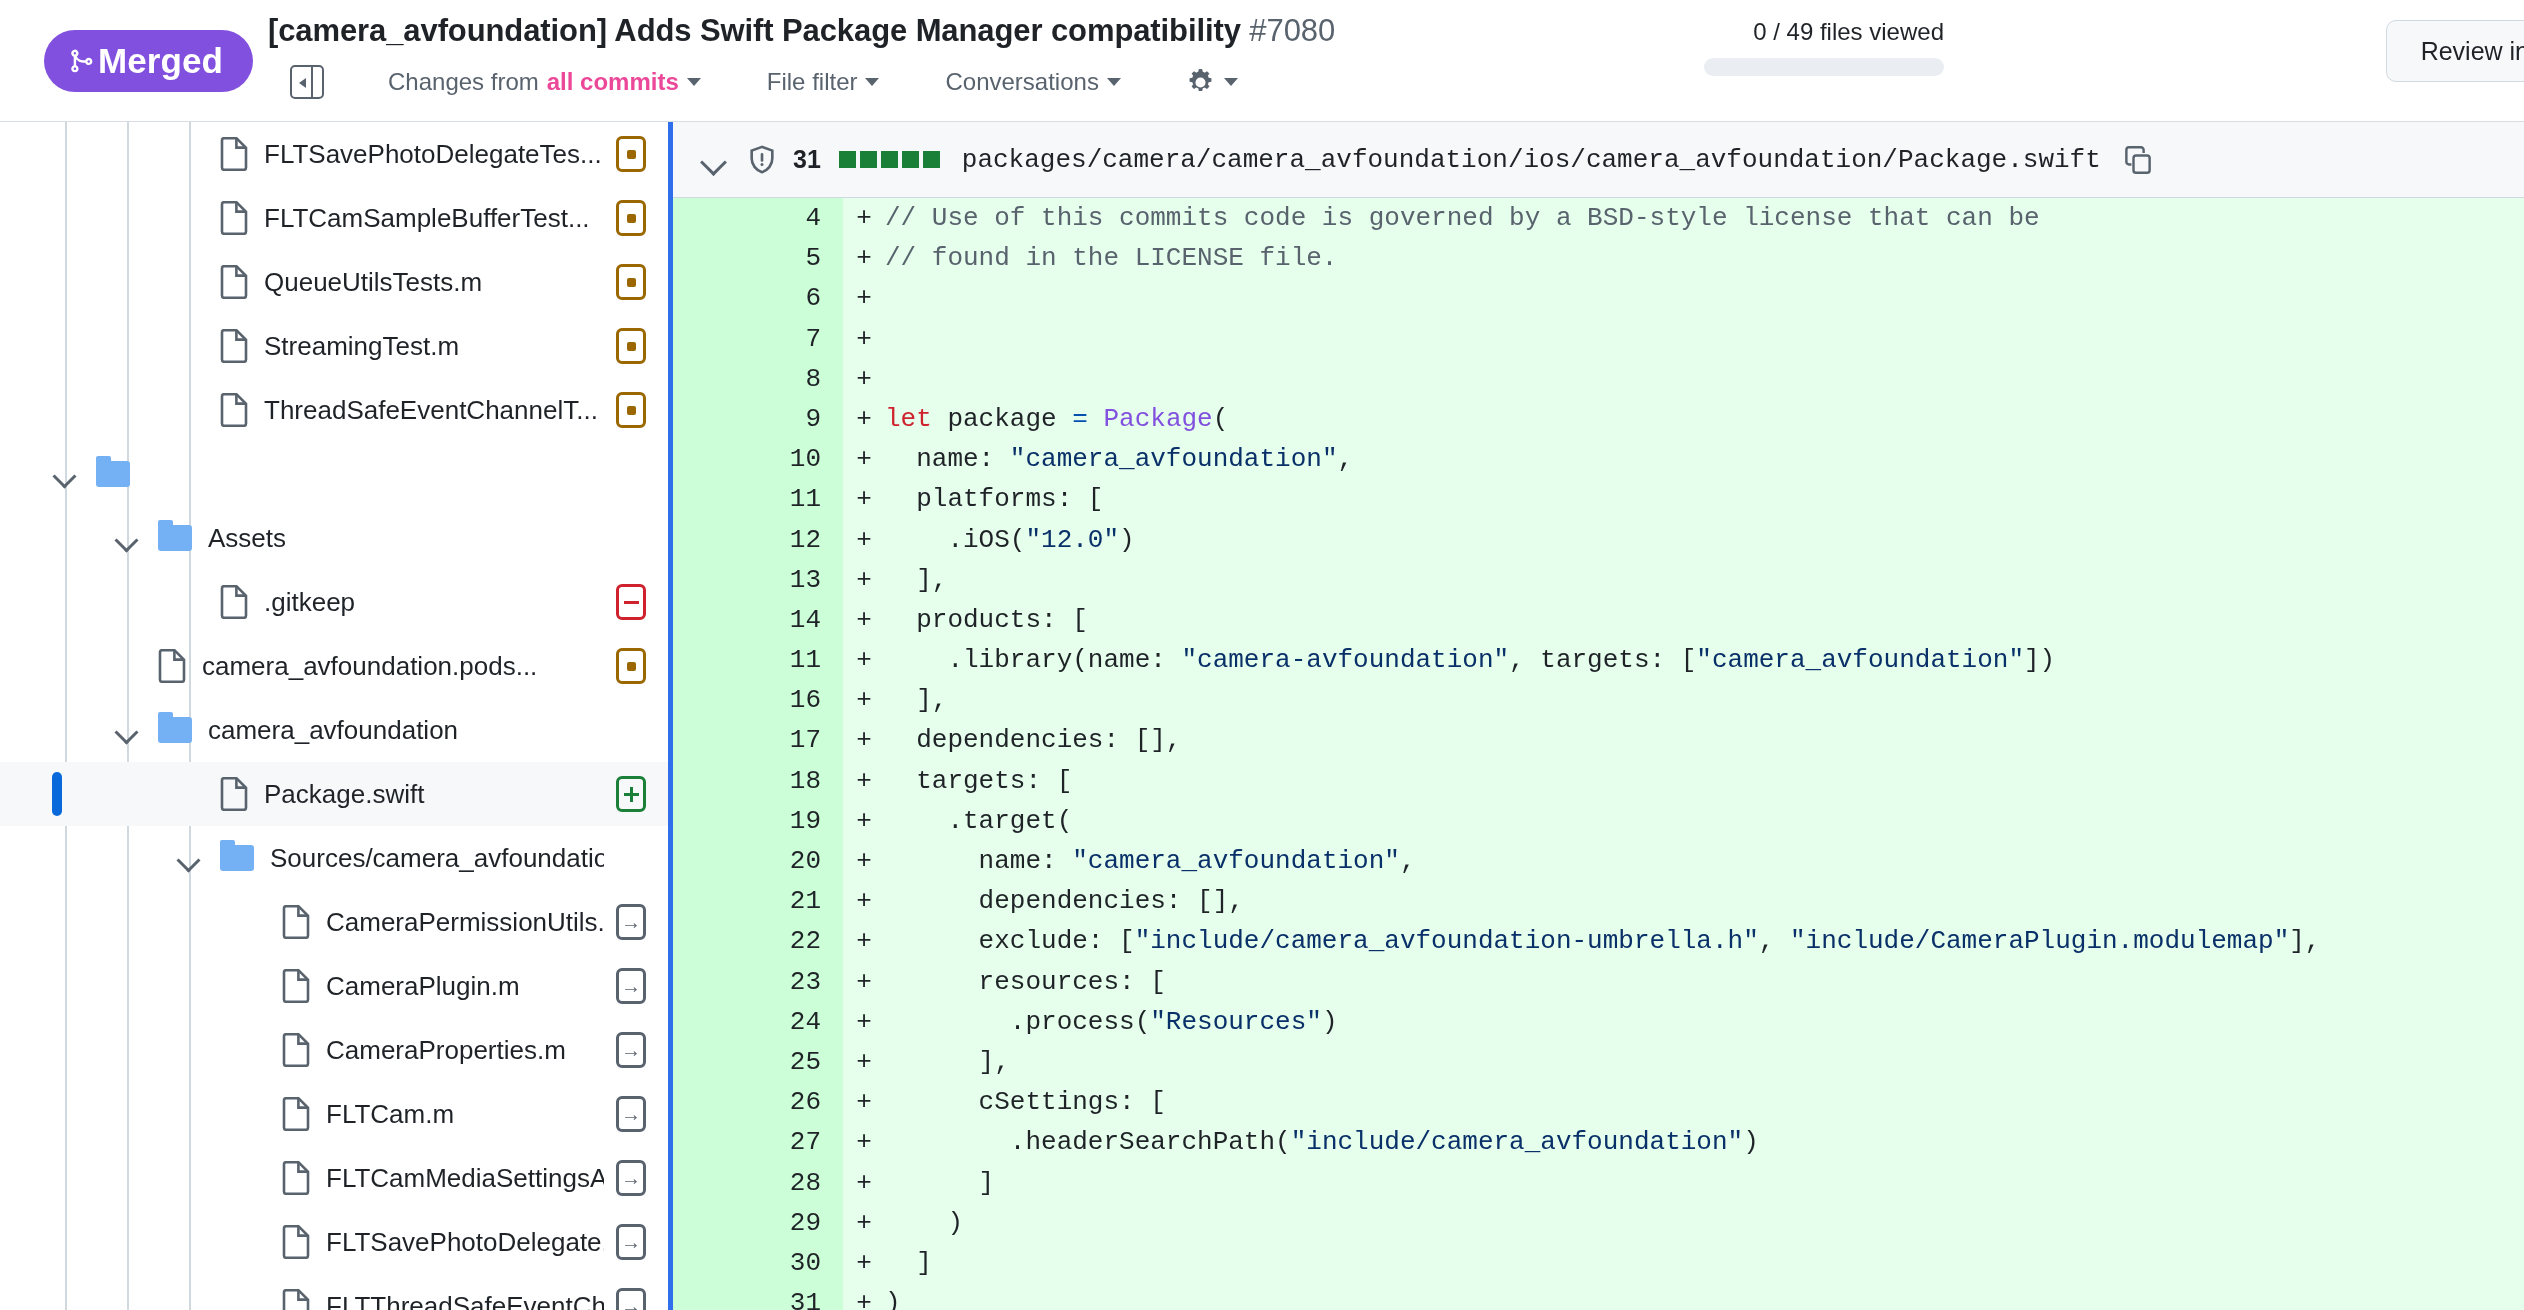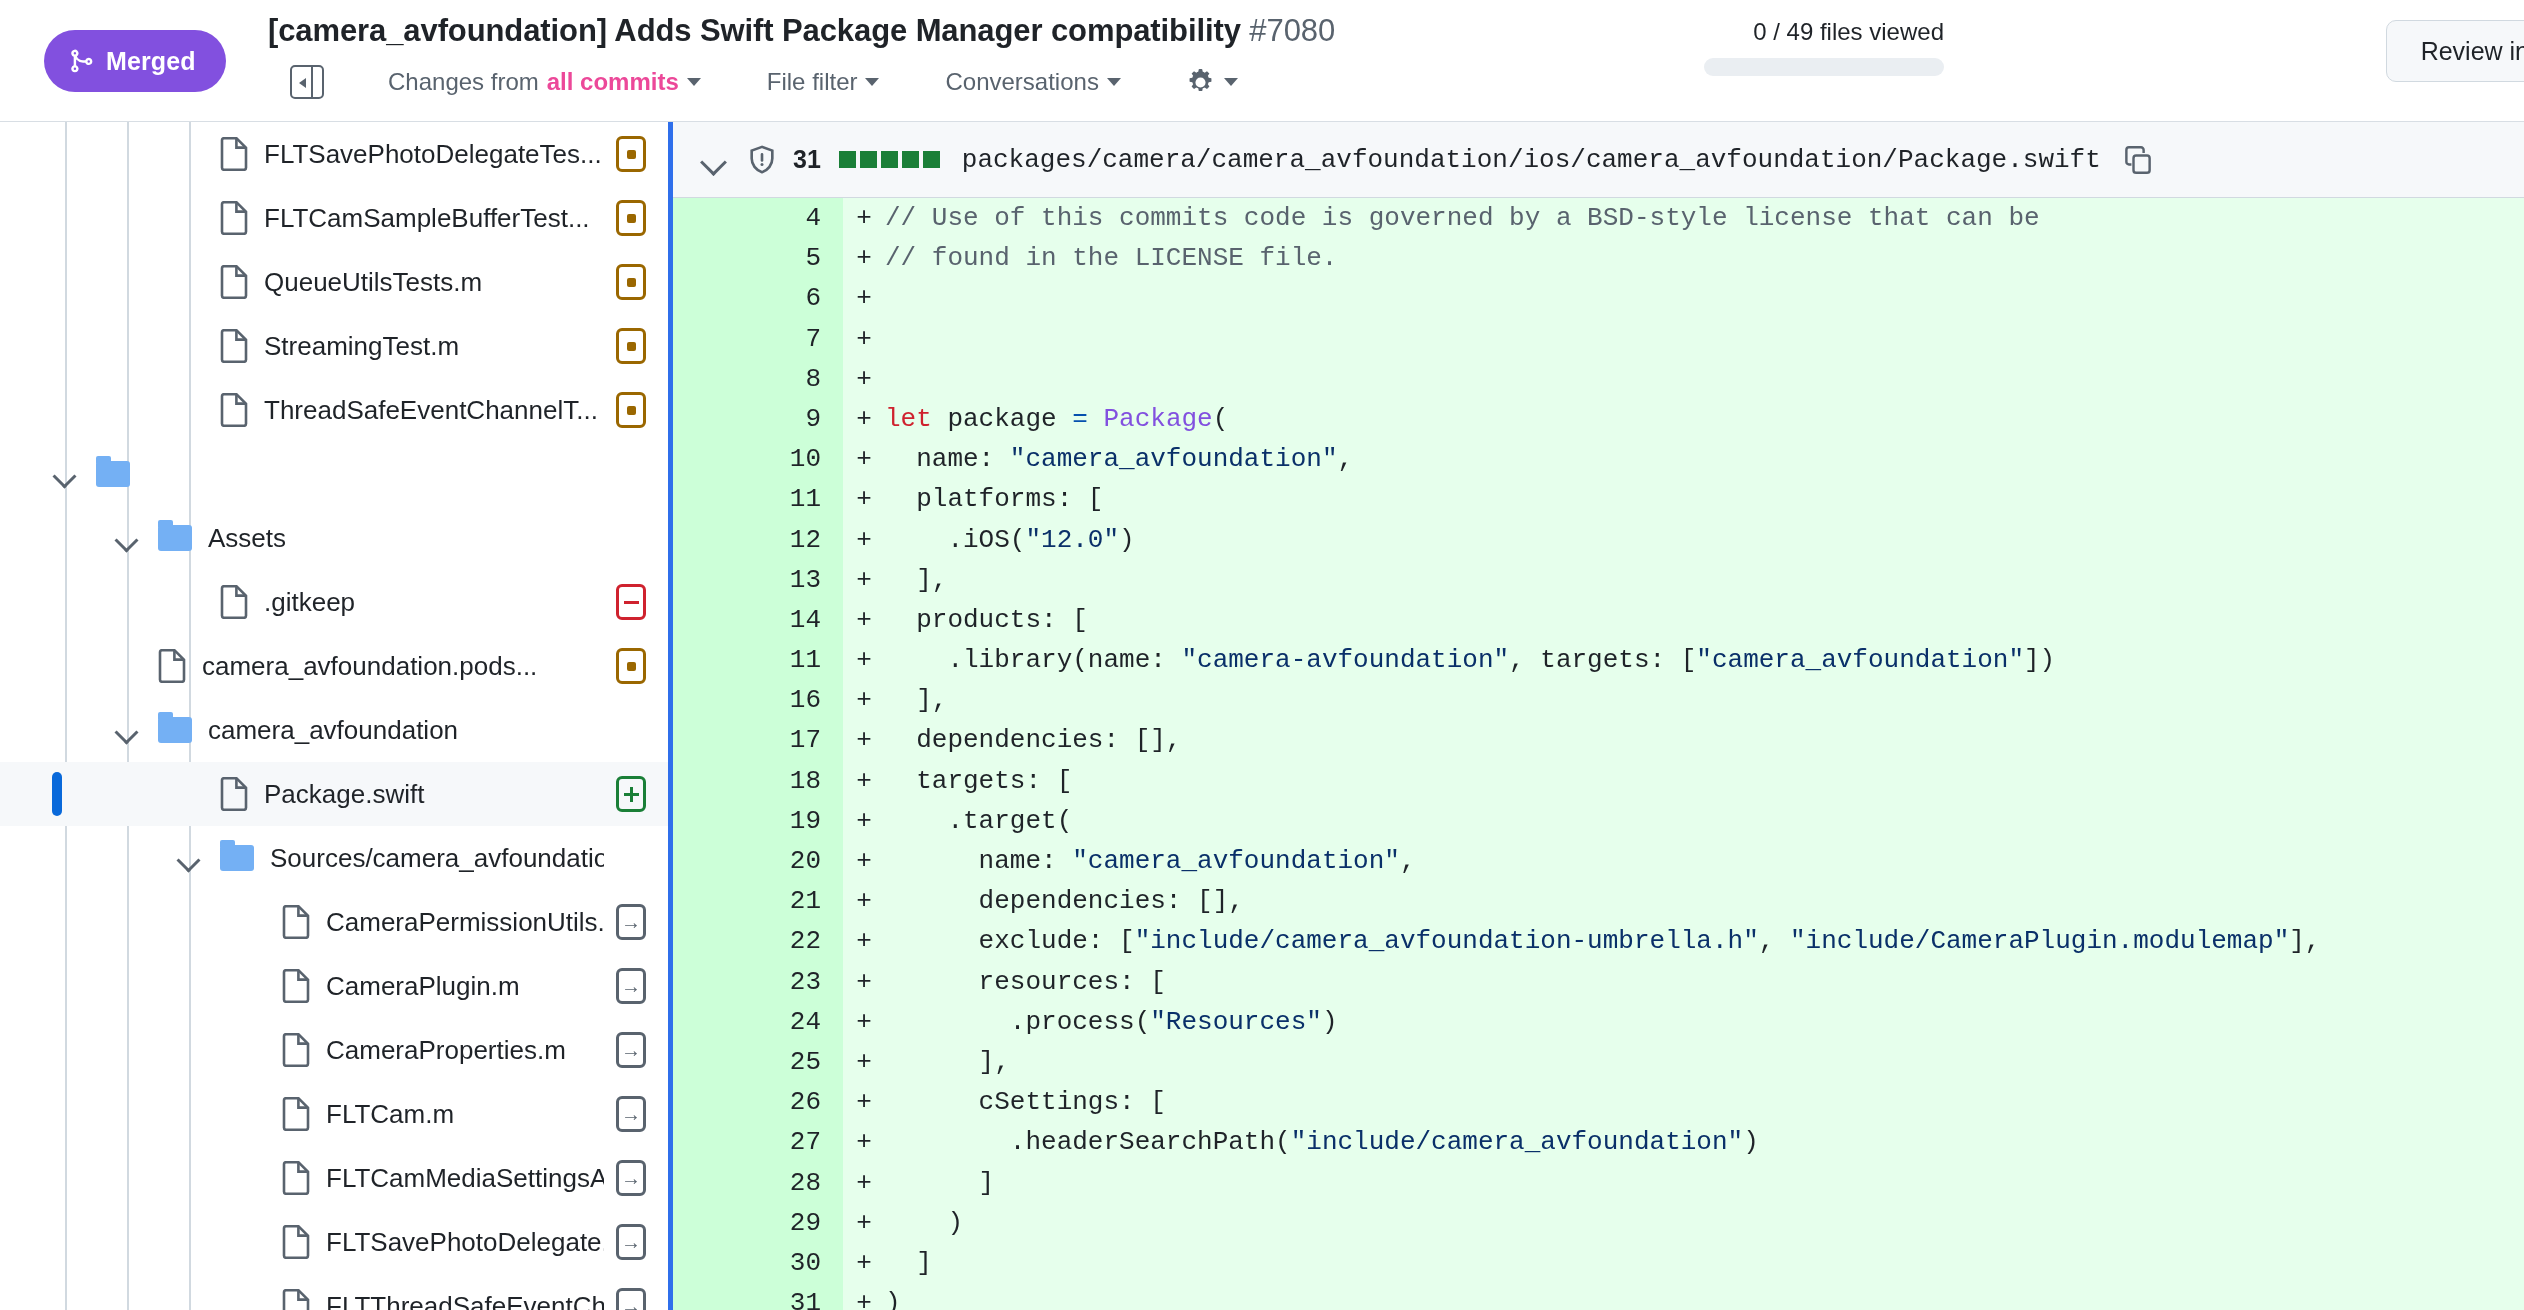--- a/index.html
+++ b/index.html
@@ -14,22 +14,22 @@
   .header {
     position: absolute; left: 0; top: 0; width: 2524px; height: 122px;
     background: #ffffff;
     border-bottom: 1px solid #d8dee4;
   }
   .merged-badge {
     position: absolute; left: 44px; top: 30px;
     height: 62px; padding: 0 30px 0 24px;
     background: #8250df; color: #ffffff;
     border-radius: 31px;
-    display: flex; align-items: center; gap: 12px;
-    font-size: 25px; font-weight: 600;
+    display: flex; align-items: center; gap: 4px;
+    font-size: 35px; font-weight: 600;
     letter-spacing: 0.1px;
   }
   .merged-badge svg { width: 26px; height: 26px; display: block; }
 
   .pr-title {
     position: absolute; left: 268px; top: 13px;
     font-size: 31px; font-weight: 700; color: #1f2328;
     white-space: nowrap; letter-spacing: -0.1px;
   }
   .pr-number { color: #59636e; font-weight: 400; }

